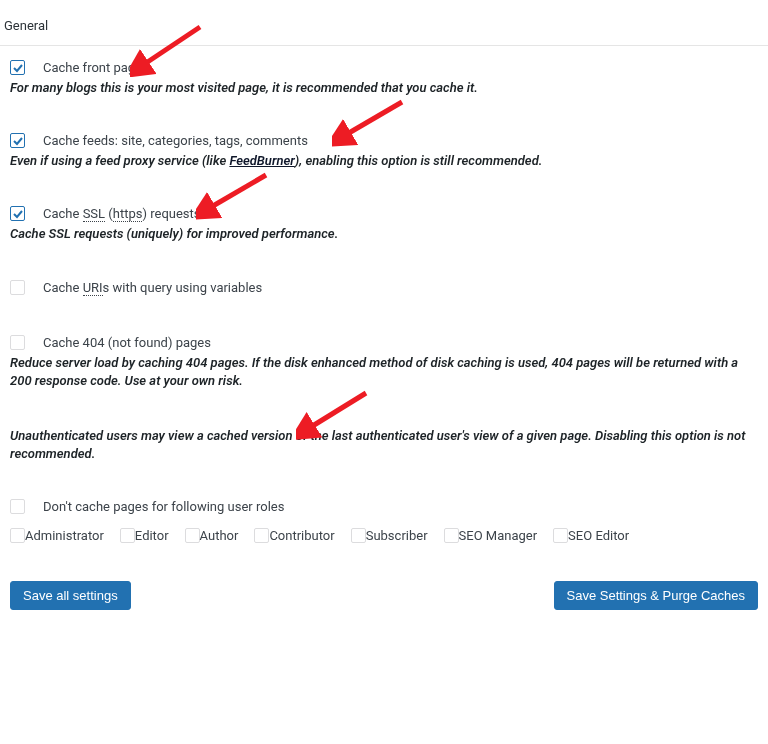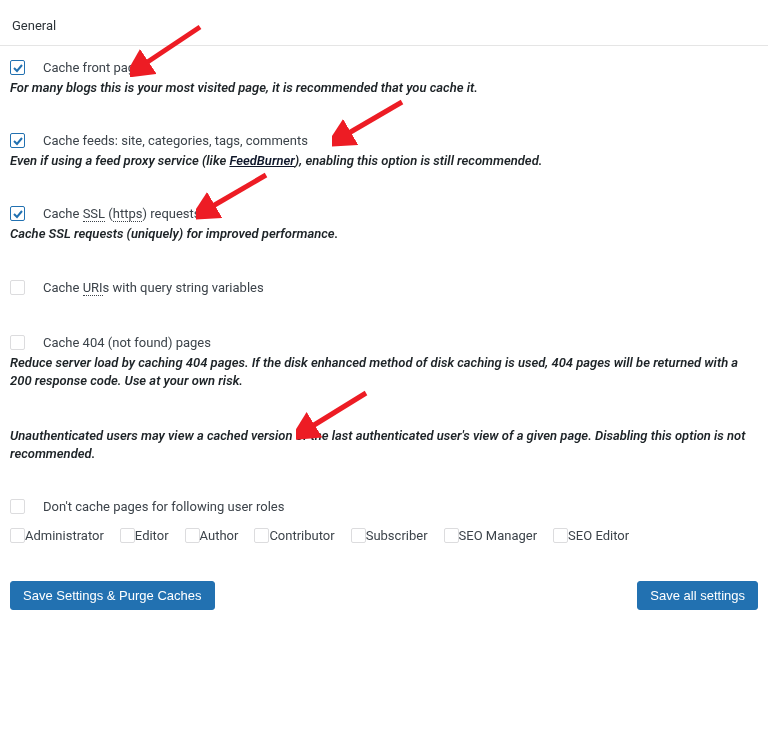--- a/index.html
+++ b/index.html
@@ -5,21 +5,21 @@
     * { box-sizing: border-box; margin: 0; padding: 0; }
     body {
       font-family: -apple-system, BlinkMacSystemFont, "Segoe UI", Roboto, sans-serif;
       font-size: 13px;
       color: #3c434a;
       background: #fff;
       padding: 0;
       width: 768px;
     }
     .header {
-      padding: 18px 10px 12px 12px;
+      padding: 18px 10px 12px 4px;
       border-bottom: 1px solid #e5e5e5;
     }
     .header-title {
       font-size: 13px;
       color: #2c3338;
     }
     .section {
       padding: 14px 10px 6px 10px;
       position: relative;
     }
@@ -179,21 +179,21 @@
   </div>
   <div class="description">Cache SSL requests (uniquely) for improved performance.</div>
 </div>
 
 <div class="section" style="margin-top:16px;">
   <div class="option-row">
     <span class="checkbox faded">
       
     </span>
     <span class="option-label">
-      <span>Cache </span><span class="dotted">URI</span><span>s with query string variables</span>
+      <span>Cache </span><span class="dotted">URI</span><span>s with query using variables</span>
     </span>
   </div>
 </div>
 
 <div class="section" style="margin-top:16px;">
   <div class="option-row">
     <span class="checkbox faded">
       
     </span>
     <span class="option-label">Cache 404 (not found) pages</span>
@@ -246,15 +246,15 @@
       <span class="role-label">SEO Manager</span>
     </div>
     <div class="role-item">
       <span class="checkbox faded"></span>
       <span class="role-label">SEO Editor</span>
     </div>
   </div>
 </div>
 
 <div class="footer">
+  <button class="btn">Save all settings</button>
   <button class="btn">Save Settings &amp; Purge Caches</button>
-  <button class="btn">Save all settings</button>
 </div>
 
 </body></html>

